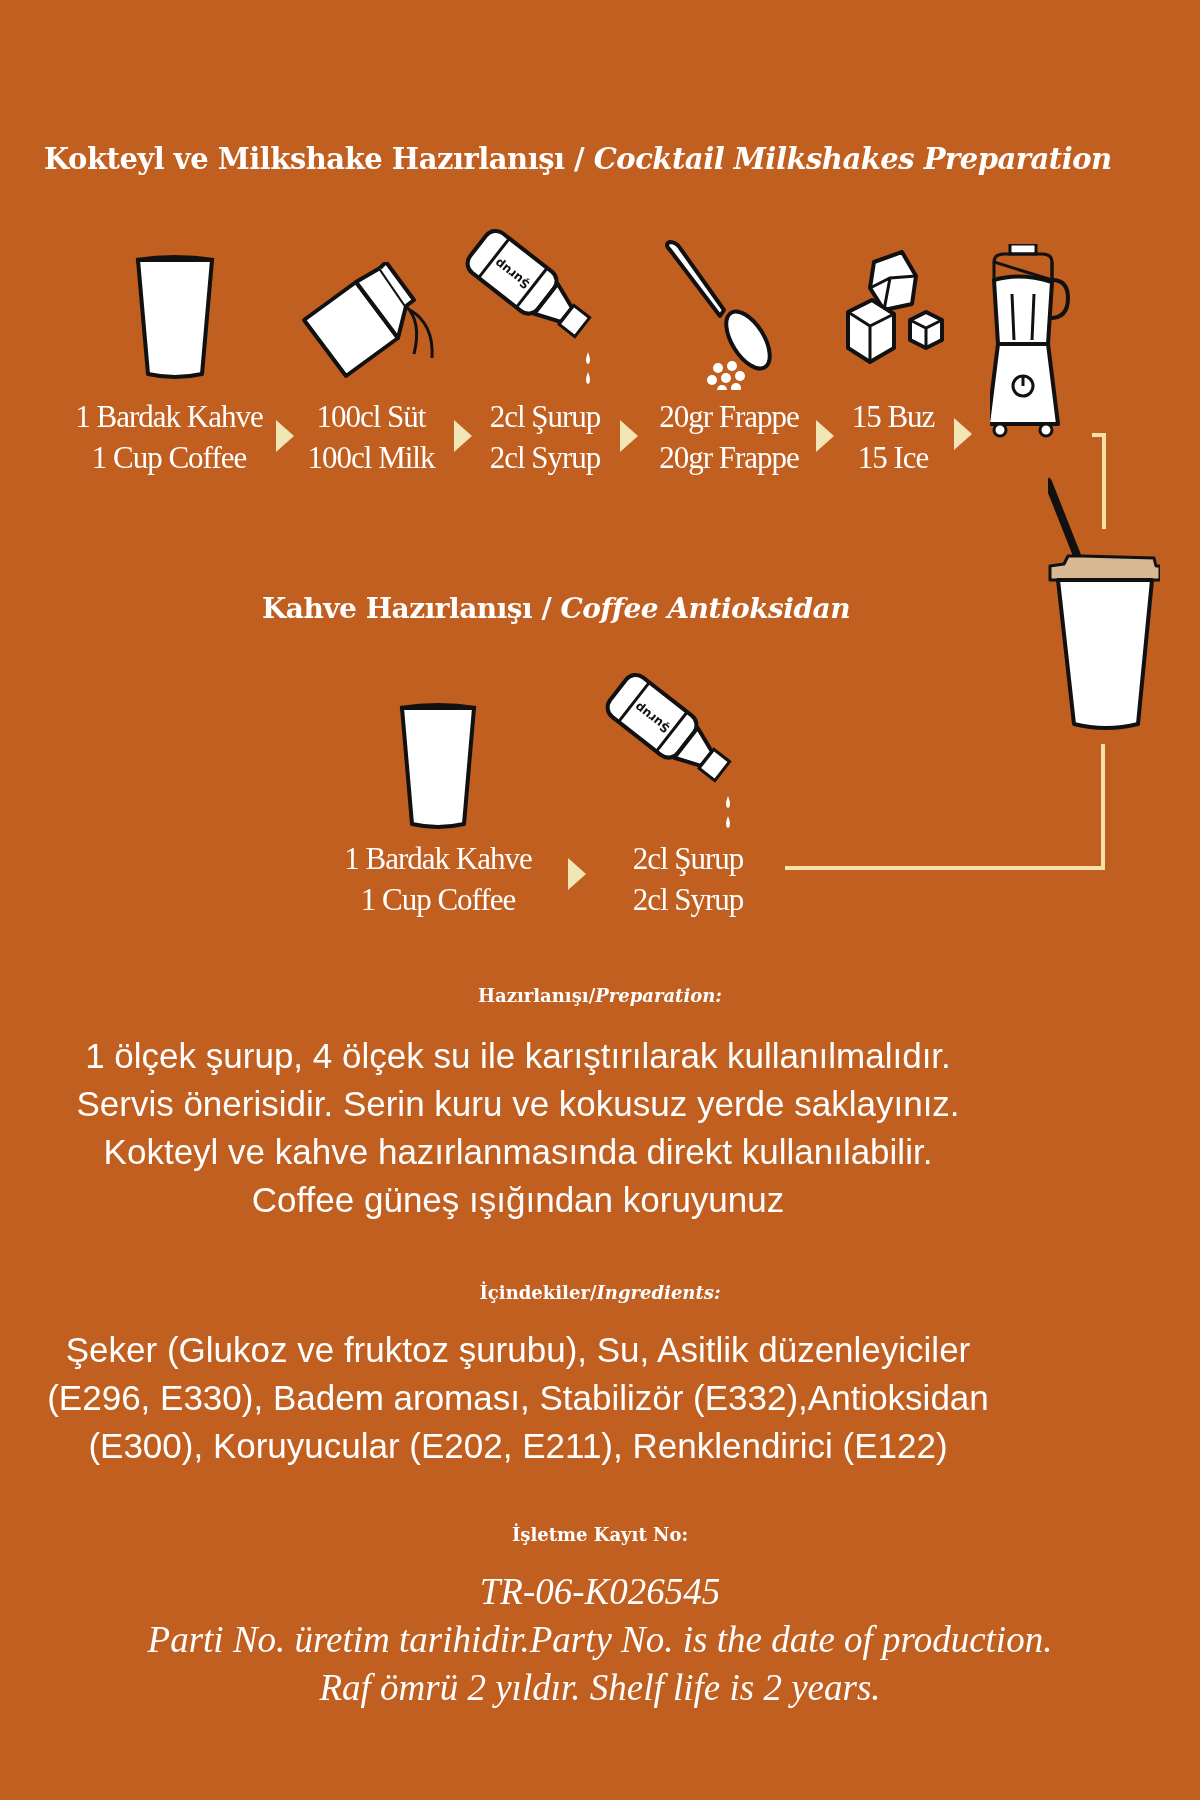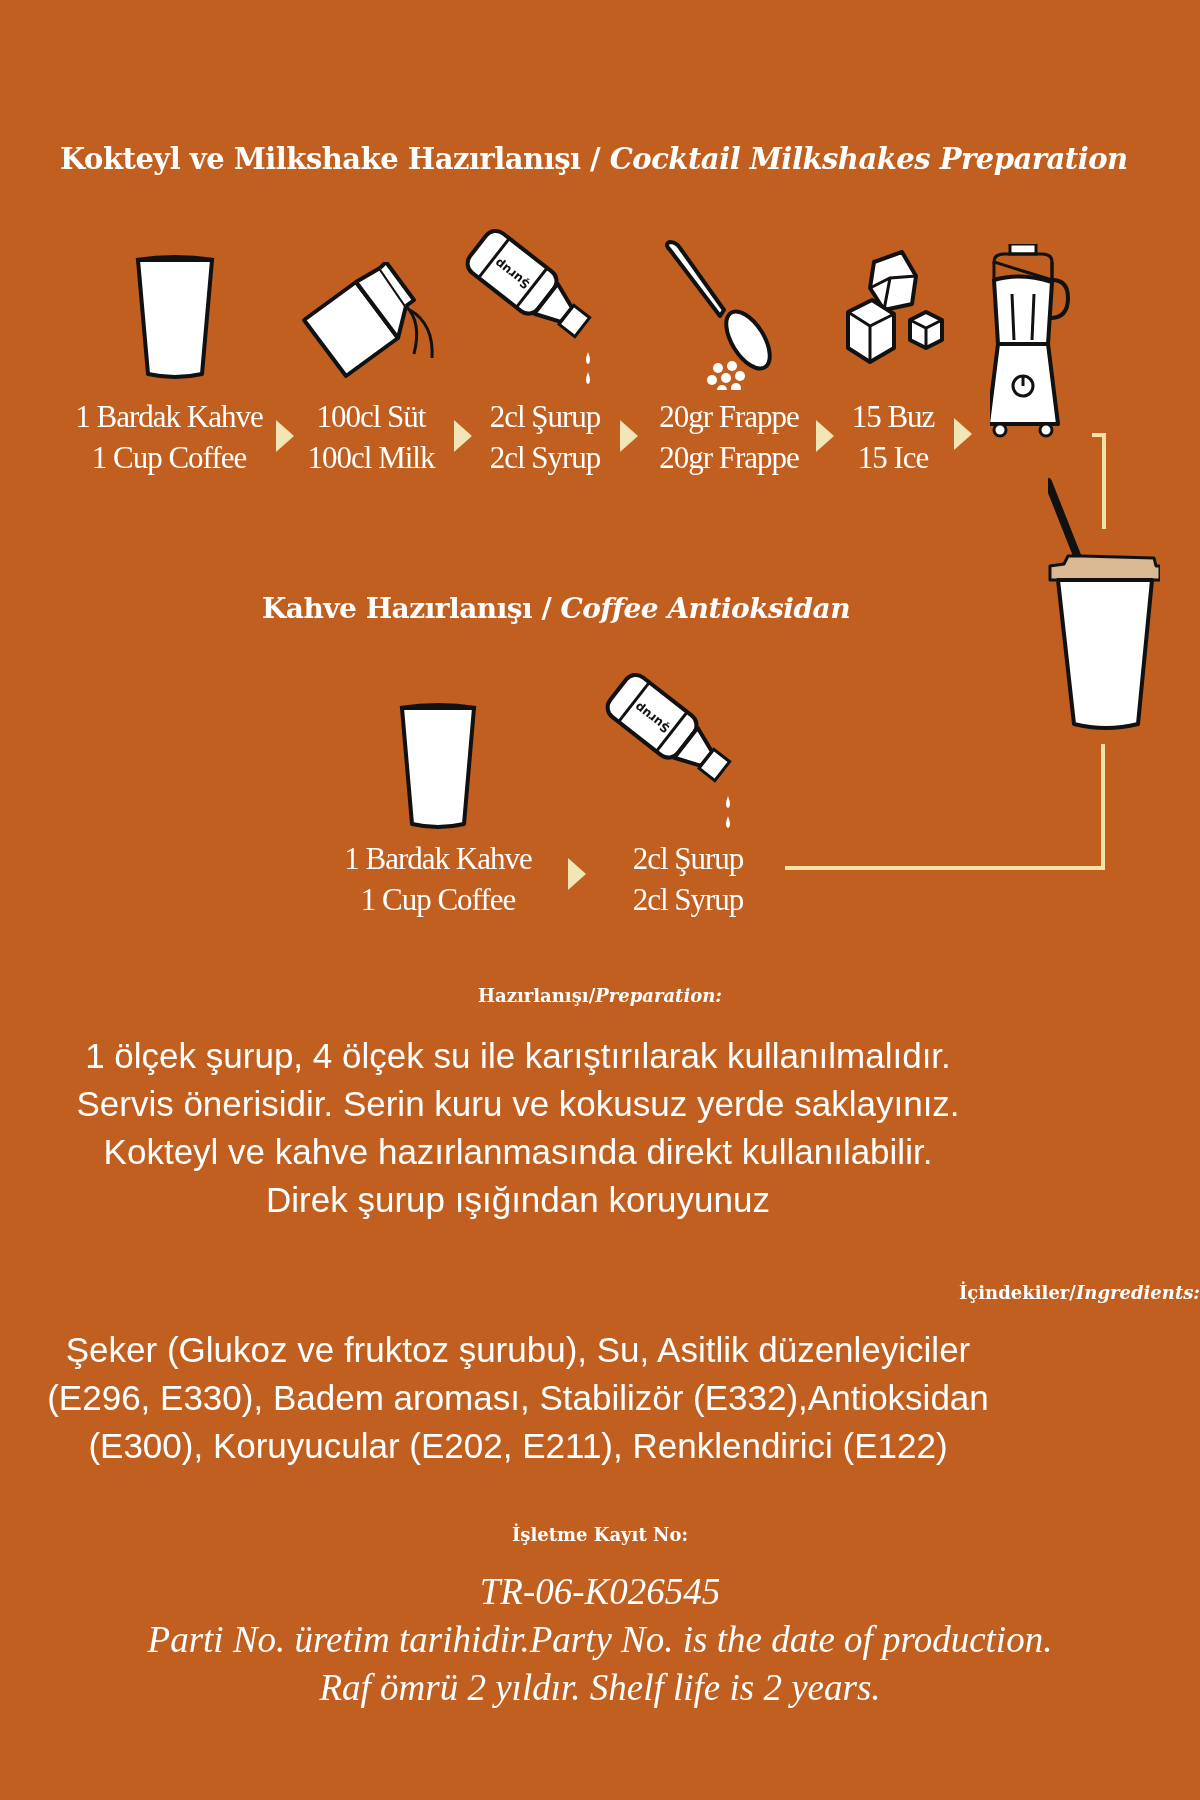--- a/index.html
+++ b/index.html
@@ -13,21 +13,21 @@
   .line-v{width:4px;background:#F6E2A8;}
   .line-h{height:4px;background:#F6E2A8;}
   .sec-title{font-family:"DejaVu Serif",serif;font-weight:bold;font-size:18px;text-align:center;width:1200px;left:0;}
   .body-text{font-family:"Liberation Sans",sans-serif;font-size:35px;line-height:48px;text-align:center;width:1036px;left:0;}
   .italic-text{font-family:"Liberation Serif",serif;font-style:italic;font-size:37px;line-height:48px;text-align:center;width:1200px;left:0;}
   svg{display:block;}
 </style>
 </head>
 <body>
 
-<div class="abs h-title" style="left:44px;top:142px;margin-left:16px;">
+<div class="abs h-title" style="left:44px;top:142px;">
   <span>Kokteyl ve Milkshake Hazırlanışı / </span><i>Cocktail Milkshakes Preparation</i>
 </div>
 
 <div class="abs" style="left:134px;top:254px;">
   <svg width="82" height="126" viewBox="0 0 82 126">
     <path d="M4 6 L78 6 L68 120 Q41 126 14 120 Z" fill="#fff" stroke="#111" stroke-width="4" stroke-linejoin="round"></path>
     <path d="M2 6 Q41 0 80 6" fill="none" stroke="#111" stroke-width="4"></path>
   </svg>
 </div>
 <div class="abs step-label" style="left:58px;top:396px;width:222px;">
@@ -170,24 +170,24 @@
     <div>2cl Syrup</div>
 </div>
 
 <div class="abs sec-title" style="top:985px;">
   <span>Hazırlanışı/</span><i>Preparation:</i>
 </div>
 <div class="abs body-text" style="top:1032px;">
   <div>1 ölçek şurup, 4 ölçek su ile karıştırılarak kullanılmalıdır.</div>
   <div>Servis önerisidir. Serin kuru ve kokusuz yerde saklayınız.</div>
   <div>Kokteyl ve kahve hazırlanmasında direkt kullanılabilir.</div>
-  <div>Direk şurup ışığından koruyunuz</div>
+  <div>Coffee güneş ışığından koruyunuz</div>
 </div>
 
-<div class="abs sec-title" style="top:1282px;text-align:right;">
+<div class="abs sec-title" style="top:1282px;">
   <span>İçindekiler/</span><i>Ingredients:</i>
 </div>
 <div class="abs body-text" style="top:1326px;">
   <div>Şeker (Glukoz ve fruktoz şurubu), Su, Asitlik düzenleyiciler</div>
   <div>(E296, E330), Badem aroması, Stabilizör (E332),Antioksidan</div>
   <div>(E300), Koruyucular (E202, E211), Renklendirici (E122)</div>
 </div>
 
 <div class="abs sec-title" style="top:1524px;">İşletme Kayıt No:</div>
 <div class="abs italic-text" style="top:1568px;">TR-06-K026545</div>

